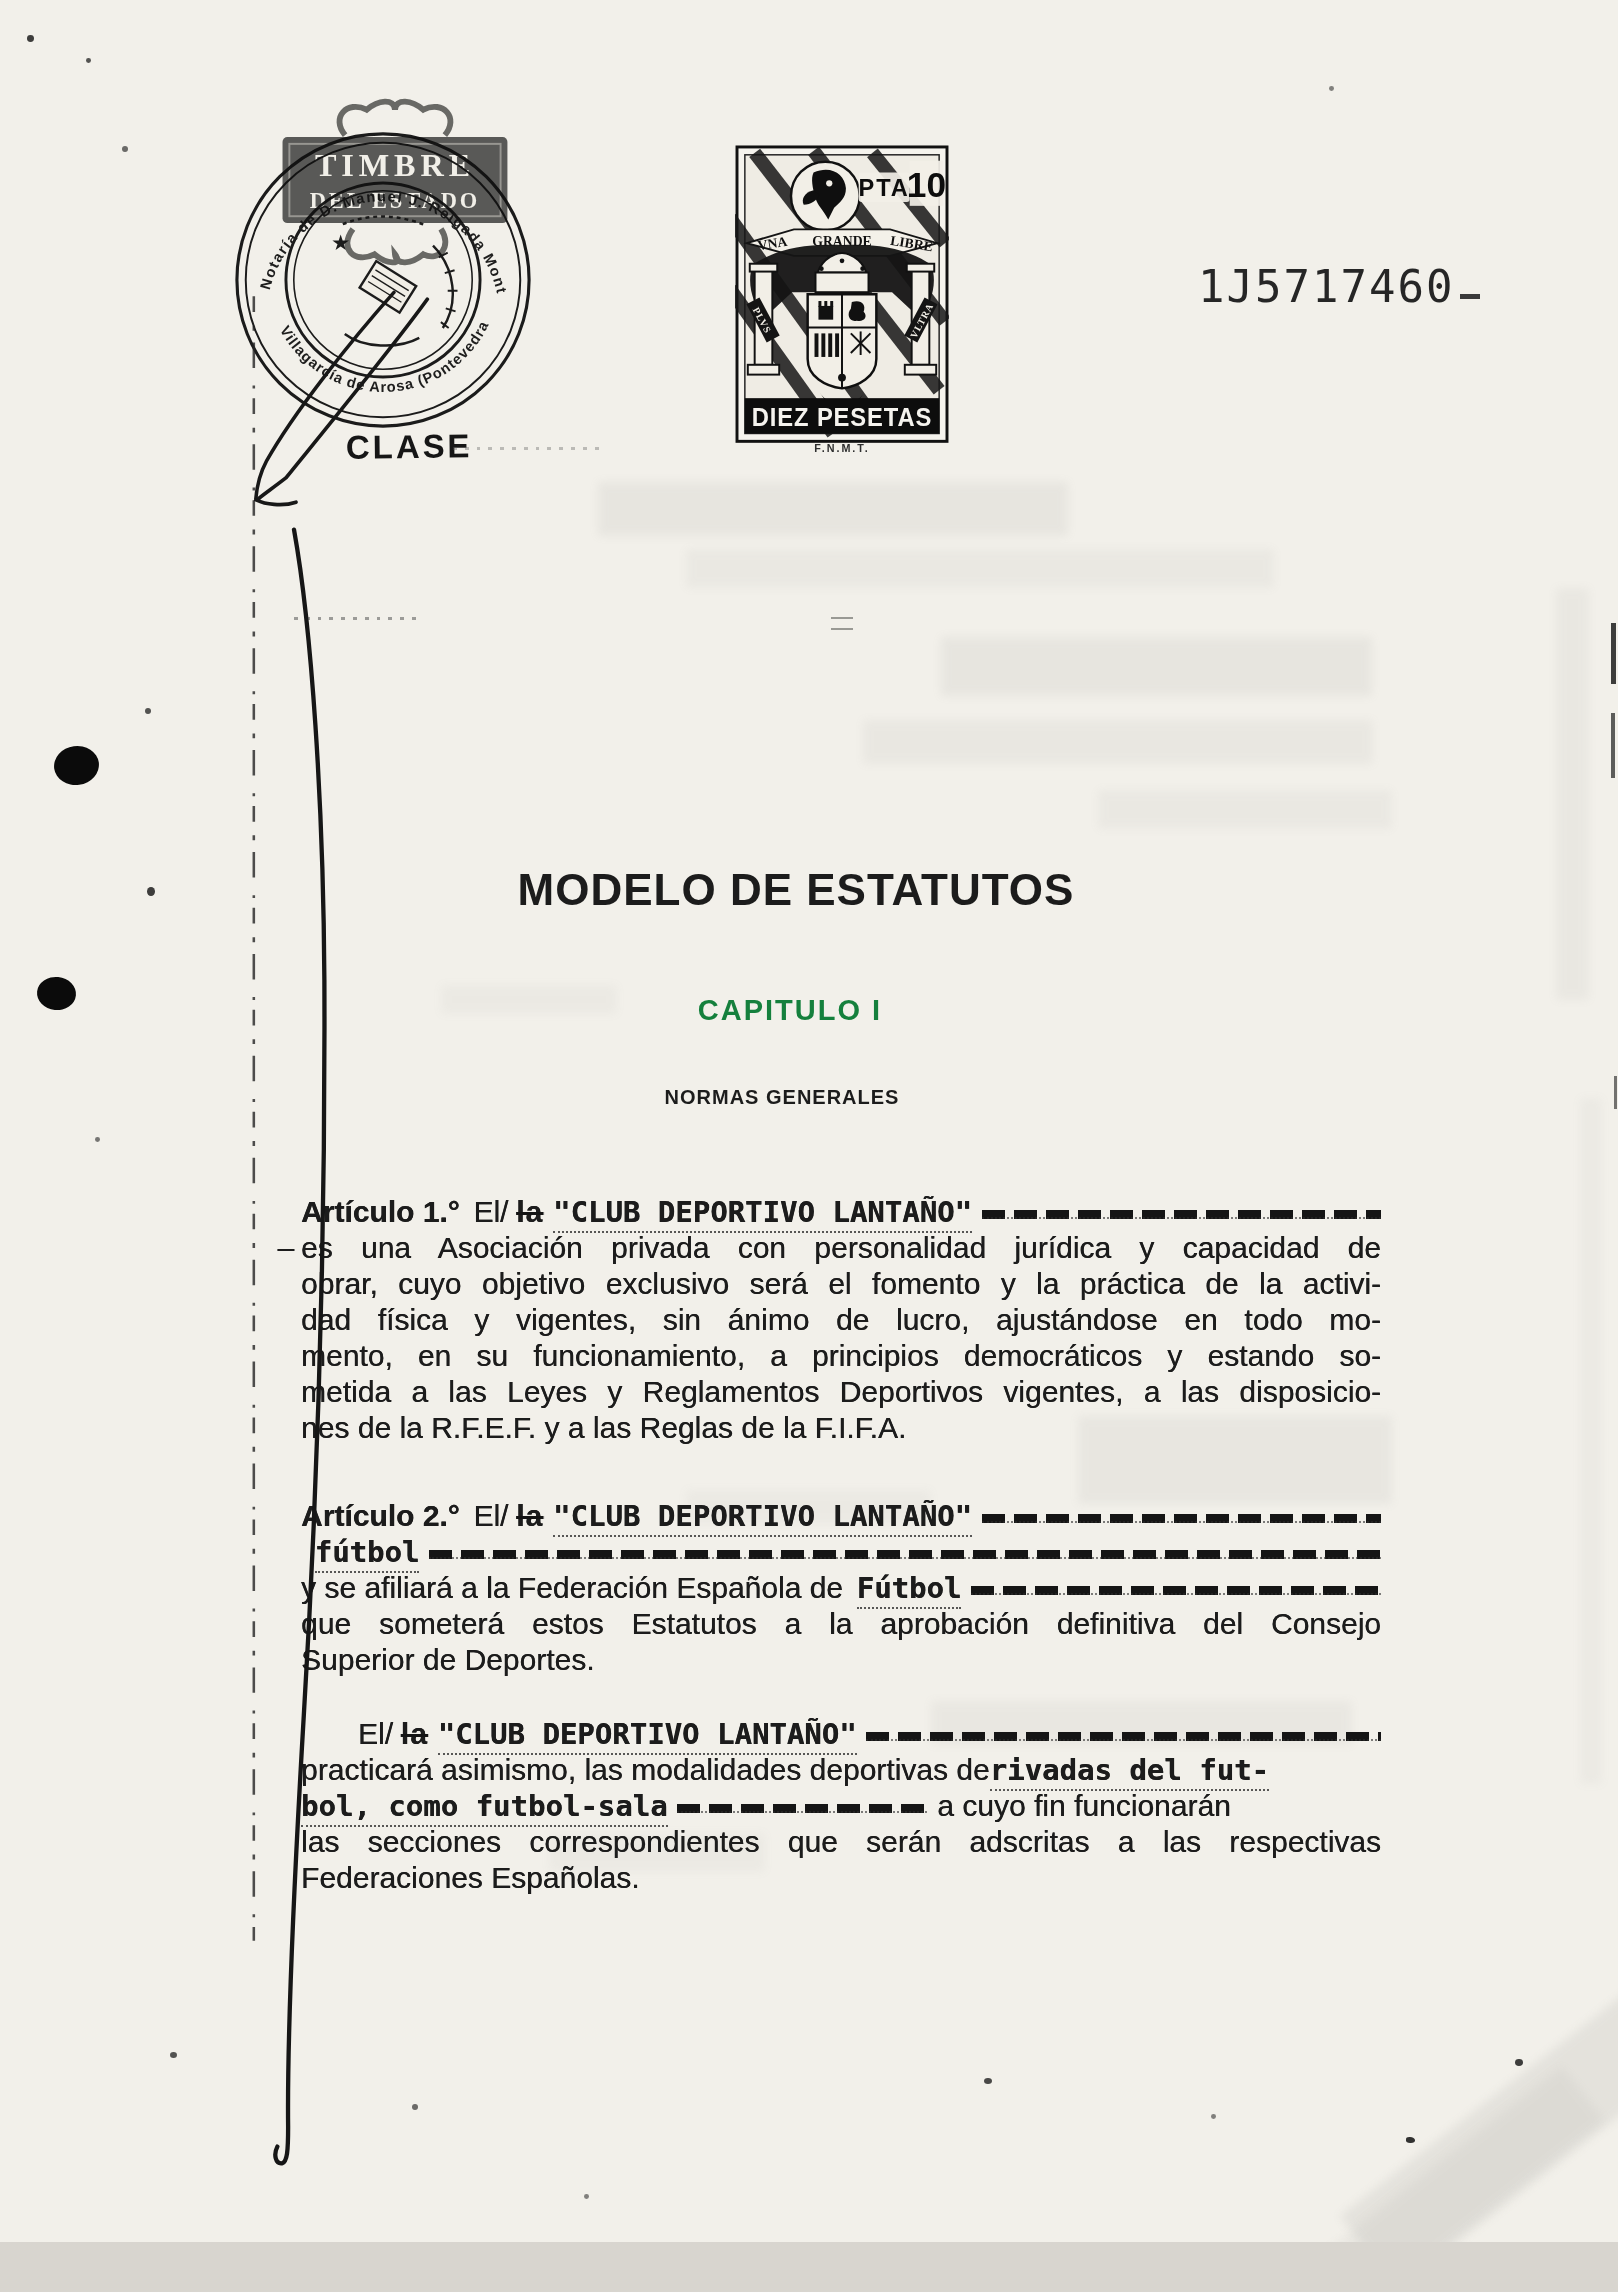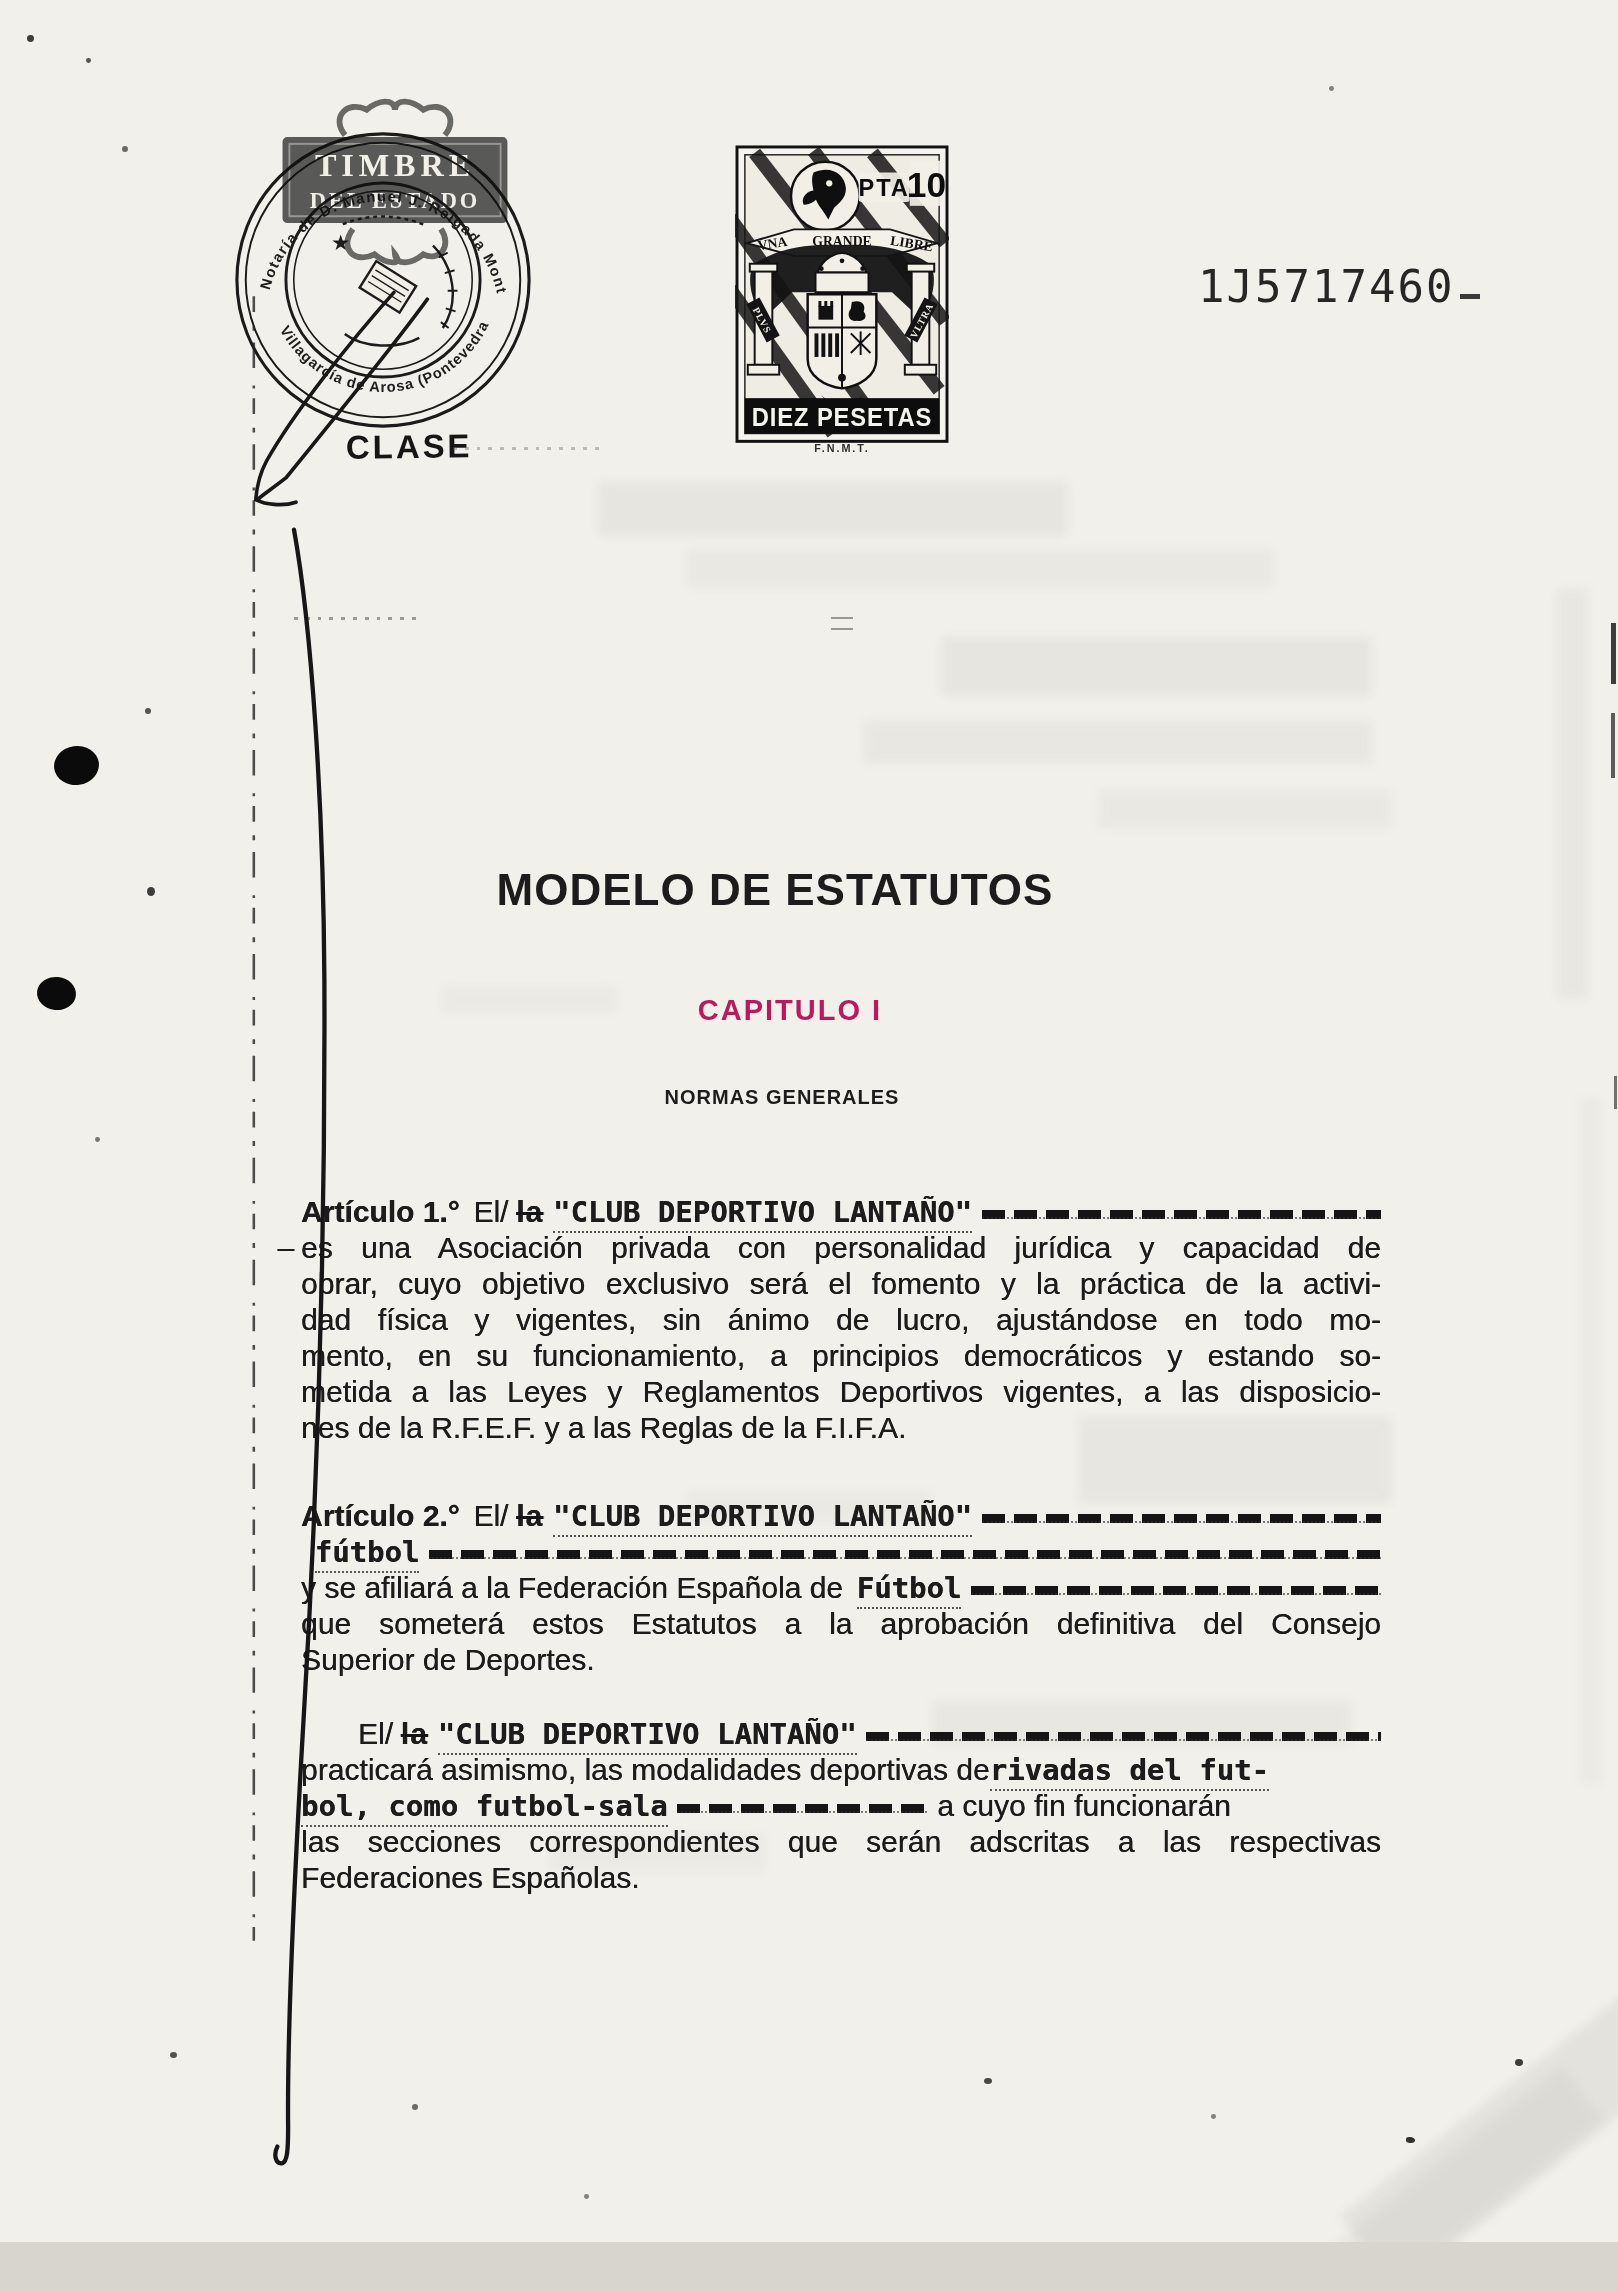--- a/index.html
+++ b/index.html
@@ -9,21 +9,21 @@
   
   .bleed{position:absolute;background:#8a8a86;filter:blur(4.9px);pointer-events:none;}
   .speck{position:absolute;background:#101010;border-radius:50%;}
   .holedot{position:absolute;background:#0b0b0b;border-radius:50%;}
   .edgebar{position:absolute;background:#1d1d1d;}
   .dotrow{position:absolute;height:2.9px;background:repeating-linear-gradient(90deg,#555 0 3.9px,transparent 3.9px 11.8px);}
   
   .serial{font-family:"DejaVu Sans Mono",monospace;font-size:44px;color:#262626;letter-spacing:2px;}
   .clase{font-size:33px;font-weight:700;letter-spacing:2.9px;color:#161616;transform:rotate(-.6deg);}
   .doctitle{font-size:44px;font-weight:700;letter-spacing:1px;text-align:center;}
-  .chapter{font-size:29px;font-weight:700;letter-spacing:2px;text-align:center;color:#be185d;}
+  .chapter{font-size:29px;font-weight:700;letter-spacing:2px;text-align:center;color:#15803d;}
   .section{font-size:20px;font-weight:700;letter-spacing:1px;text-align:center;}
   .textcol{position:absolute;left:301px;width:1080px;font-size:30px;line-height:36px;
            text-shadow:0.3px 0 0 #1c1c1c;}
   .line{height:36px;white-space:nowrap;}
   .just{white-space:normal;text-align:justify;text-align-last:justify;}
   .fline{display:flex;align-items:baseline;}
   .artlabel{font-weight:700;margin-right:13.7px;}
   .pron{margin-right:7.8px;}
   .struck{font-weight:700;text-decoration:line-through;text-decoration-thickness:3.4px;
           text-decoration-color:#141414;margin-right:9.8px;letter-spacing:1px;}
@@ -166,21 +166,21 @@
       <line x1="138" y1="166" x2="178" y2="166" stroke="#111" stroke-width="1.4"></line>
     </g>
     <path d="M 204 118 C 226 140 231 176 214 202" fill="none" stroke="#111" stroke-width="2.5"></path>
     <path d="M 210 130 l 9 -5 M 216 146 l 10 -3 M 219 164 l 10 0 M 217 182 l 10 3 M 212 196 l 8 6" stroke="#111" stroke-width="2" fill="none"></path>
     <path d="M 114 208 C 132 222 168 224 190 212" fill="none" stroke="#111" stroke-width="2.5"></path>
   </svg>
 
   <div class="eqmark" style="left:831px;top:617px;"></div>
   <div class="dotrow" style="left:294px;top:617px;width:123px;opacity:.55;"></div>
 
-  <div class="abs doctitle" style="left:0;top:865px;width:1550px;">MODELO DE ESTATUTOS</div>
+  <div class="abs doctitle" style="left:0;top:865px;width:1550px;padding-left:21px;">MODELO DE ESTATUTOS</div>
   <div class="abs chapter" style="left:0;top:994px;width:1580px;">CAPITULO I</div>
   <div class="abs section" style="left:0;top:1086px;width:1564px;">NORMAS GENERALES</div>
 
   <div class="textcol" style="top:1194px;">
 
     <div class="line fline">
       <span class="artlabel">Artículo 1.°</span>
       <span class="pron">El/</span>
       <span class="struck">la</span>
       <span class="typed">"CLUB DEPORTIVO LANTAÑO"</span>

